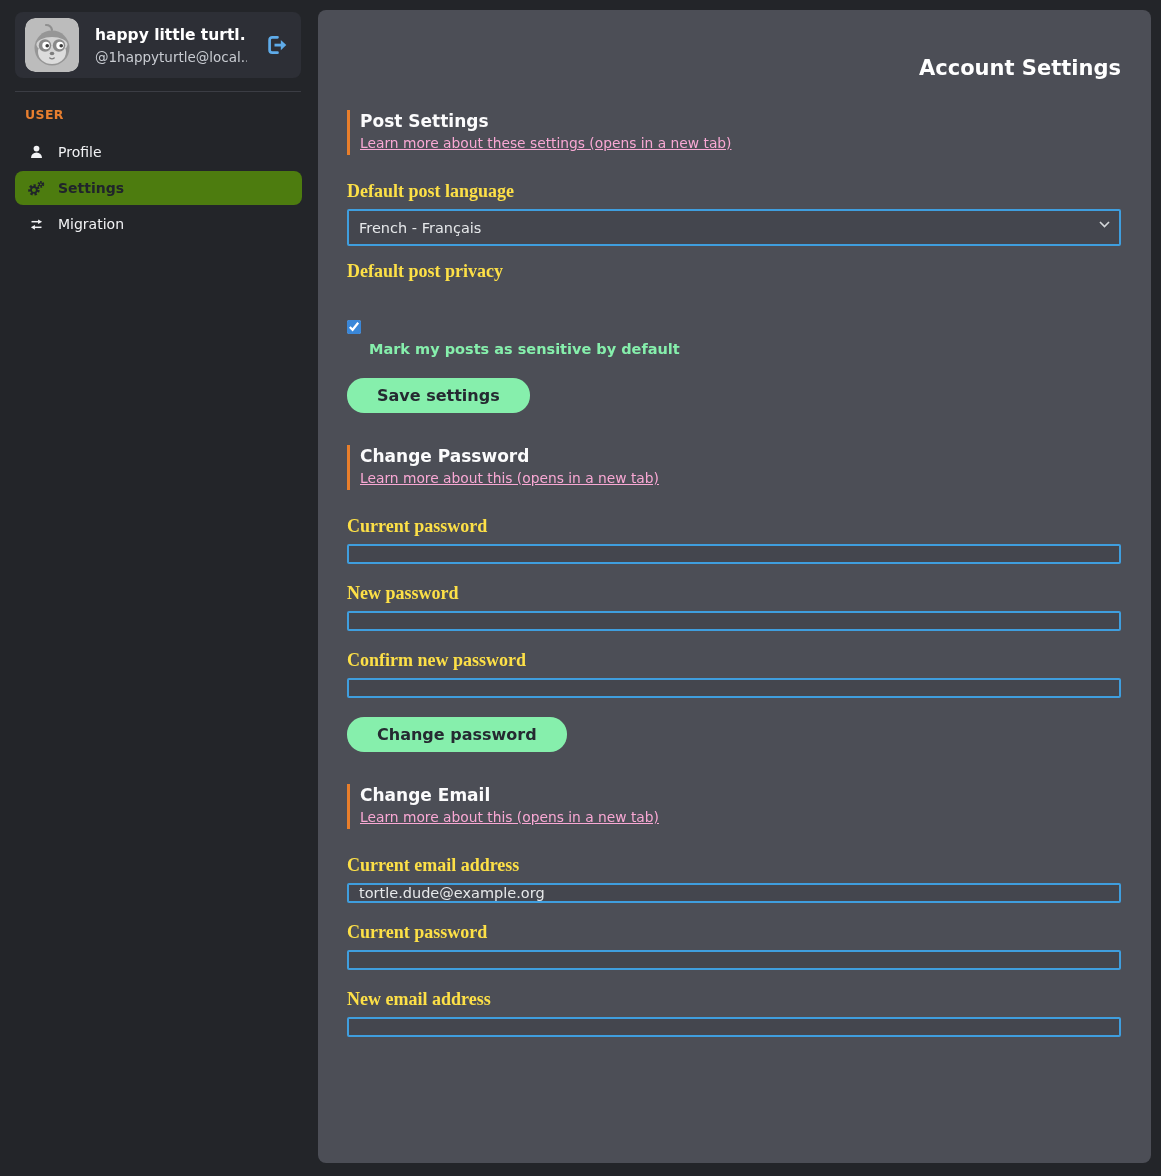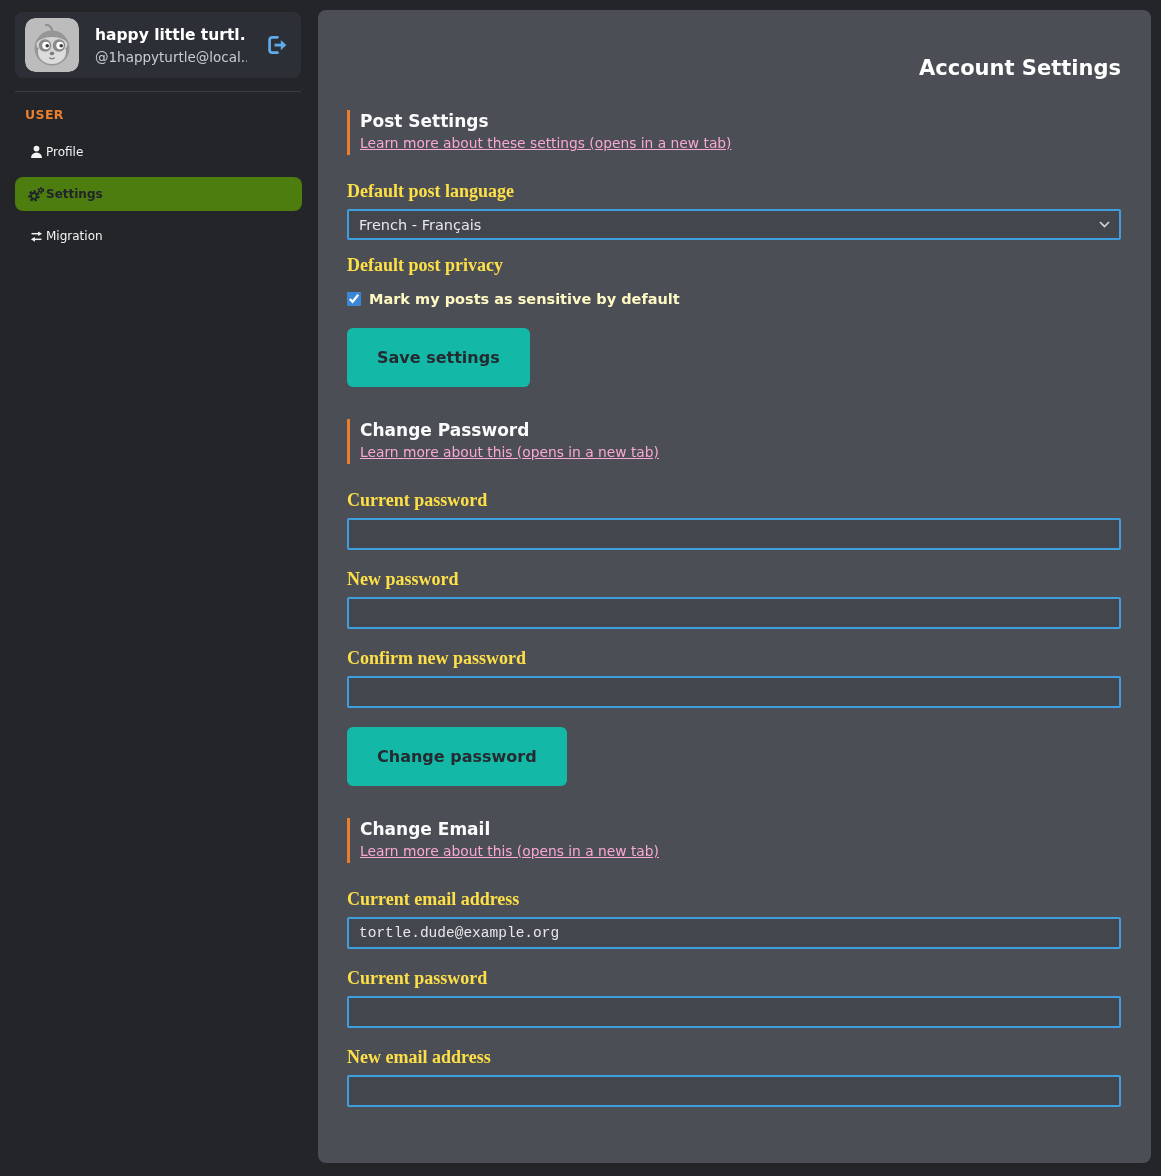--- a/index.html
+++ b/index.html
@@ -38,25 +38,25 @@
     width: 28px; height: 28px; flex: 0 0 28px;
     display: flex; align-items: center; justify-content: center;
   }
   .sidebar-divider { border: none; border-top: 1px solid #3b3d44; margin: 13px 17px 0 15px; }
   .nav-section-label {
     margin: 15px 0 0 25px;
     color: #e87f2f; font-size: 12.5px; font-weight: bold; letter-spacing: 0.03em;
   }
   .nav { margin-top: 13px; }
   .nav-item {
-    display: flex; align-items: center; gap: 1px;
-    margin: 8px 16px 2px 15px;
+    display: flex; align-items: center; gap: 13px;
+    margin: 2px 16px 2px 15px;
     padding: 8px 12px;
     border-radius: 8px;
-    font-size: 12px; color: #f2f3f5;
+    font-size: 14px; color: #f2f3f5;
     cursor: pointer;
   }
   .nav-item .nav-icon { width: 18px; height: 18px; display: flex; align-items: center; justify-content: center; }
   .nav-item.active { background: #4d7c0f; color: #20242b; font-weight: bold; }
 
   
   .main-panel {
     flex: 1;
     margin: 10px 10px 13px 0;
     background: #4c4e56;
@@ -81,53 +81,53 @@
 
   .form-group { margin-bottom: 15px; }
   .pw-group, .em-group { margin-bottom: 19px; }
   .field-label {
     display: block; font-size: 18px; font-weight: bold; color: #fde047;
     margin-bottom: 7px;
     font-family: Liberation Serif, serif;
   }
   .select-wrap { position: relative; }
   select.control, input.control {
-    width: 100%; height: 31px;
+    width: 100%; height: 37px;
     background: #44464e;
     border: 2px solid #3f9ede;
     border-radius: 2px;
     color: #e6e8ea;
     font-size: 14.5px;
     font-family: "DejaVu Sans", "Liberation Sans", sans-serif;
     padding: 0 10px;
     appearance: none; -webkit-appearance: none; -moz-appearance: none;
     outline: none;
   }
-  input.control { height: 32px; font-family: Liberation Mono, monospace; }
+  input.control { height: 20px; }
   .chevron {
     position: absolute; right: 11px; top: 12px; pointer-events: none;
     line-height: 0;
   }
   .checkbox-row {
     display: flex; align-items: center; gap: 8px;
     margin: 9px 0 0;
   }
   .checkbox-row input[type="checkbox"] {
     width: 14px; height: 14px; accent-color: #3a87d8; cursor: pointer;
   }
-  .checkbox-label { font-size: 14.5px; font-weight: bold; color: #fef9c3; }
+  .checkbox-label { font-size: 14.5px; font-weight: bold; color: #86efac; margin-top: 44px; }
 
   .btn {
     display: inline-block;
-    background: #14b8a6;
+    background: #86efac;
     color: #252a31;
     font-family: "DejaVu Sans", "Liberation Sans", sans-serif;
     font-size: 16px; font-weight: bold;
-    border: none; border-radius: 6px;
-    padding: 20px 30px;
+    border: none; border-radius: 17px;
+    padding: 8px 30px;
     cursor: pointer;
   }
   .save-btn { margin-top: 21px; }
   .pw-btn { margin-top: 0; }
 </style>
 </head>
 <body>
 
 <div class="app">
 

